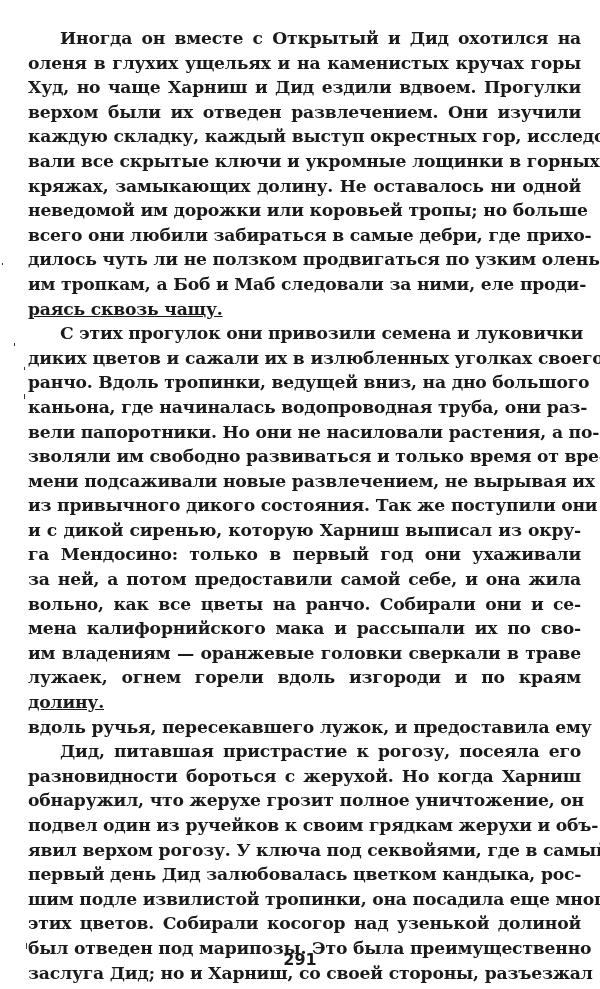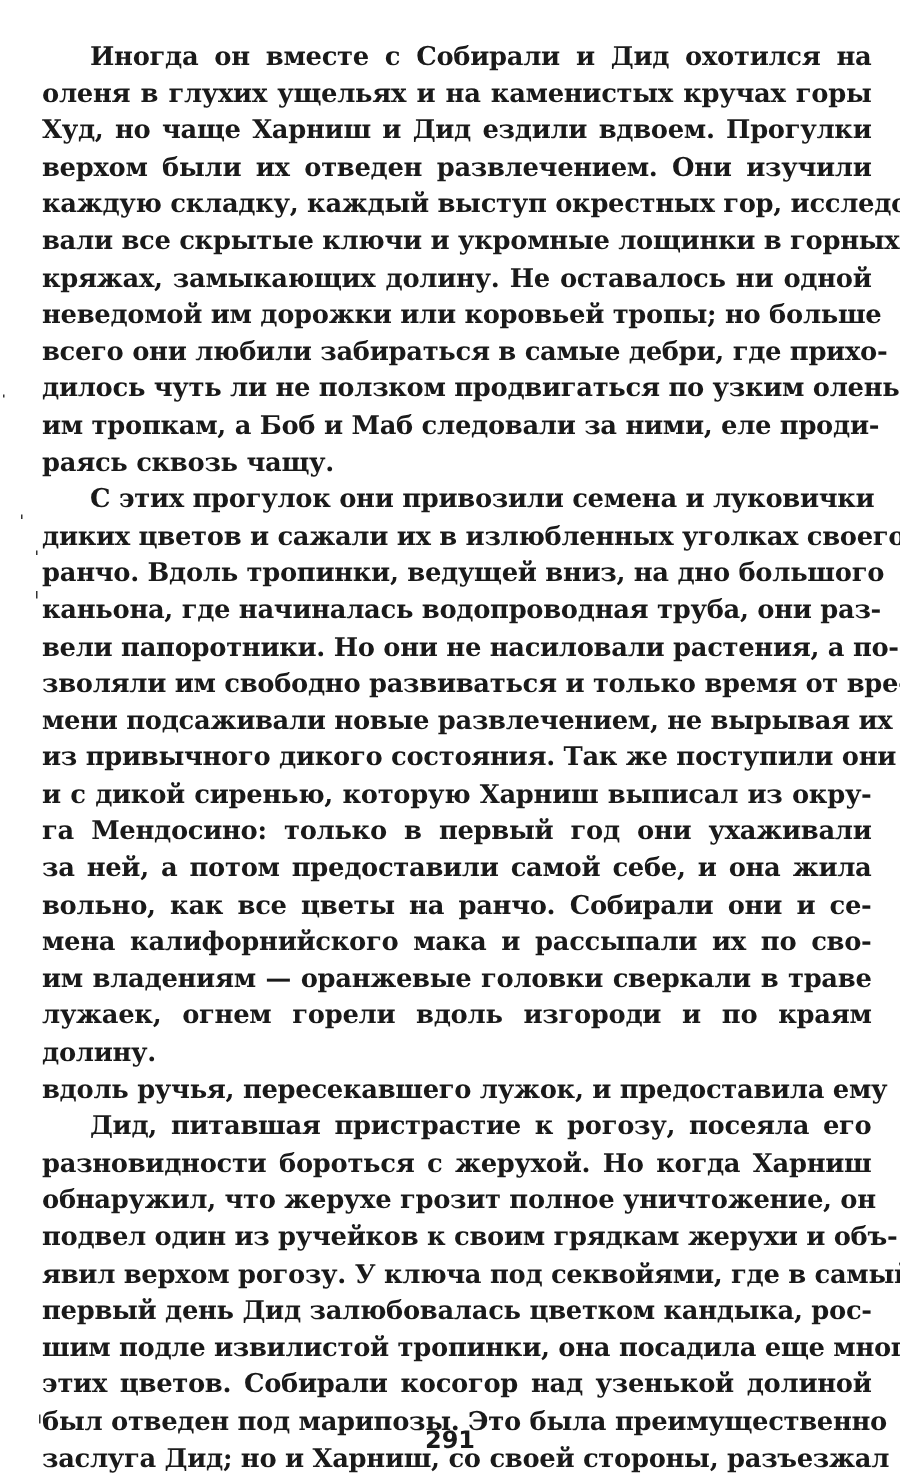--- a/index.html
+++ b/index.html
@@ -17,40 +17,40 @@
     letter-spacing: -0.2px;
   }
   .para { margin: 0; text-align: justify; }
   .line {
     display: block;
     white-space: nowrap;
     text-align-last: justify;
     text-align: justify;
     height: 24.6px;
   }
-  .line.last { text-align-last: left; }
+  .line.last { text-align-last: left; text-decoration: underline; }
   .line.indent { padding-left: 32px; }
   .page-number {
     position: absolute;
     left: 0; width: 600px;
     top: 950px;
     text-align: center;
     font-family: "DejaVu Sans", "Liberation Sans", sans-serif;
     font-size: 16px;
     font-weight: bold;
     color: #1a1a1a;
   }
   .speck { position: absolute; background: #333; }
 </style>
 </head>
 <body>
 
 <div class="page">
   <div class="para">
-    <span class="line indent">Иногда он вместе с Собирали и Дид охотился на</span>
+    <span class="line indent">Иногда он вместе с Открытый и Дид охотился на</span>
     <span class="line">оленя в глухих ущельях и на каменистых кручах горы</span>
     <span class="line">Худ, но чаще Харниш и Дид ездили вдвоем. Прогулки</span>
     <span class="line">верхом были их отведен развлечением. Они изучили</span>
     <span class="line">каждую складку, каждый выступ окрестных гор, исследо-</span>
     <span class="line">вали все скрытые ключи и укромные лощинки в горных</span>
     <span class="line">кряжах, замыкающих долину. Не оставалось ни одной</span>
     <span class="line">неведомой им дорожки или коровьей тропы; но больше</span>
     <span class="line">всего они любили забираться в самые дебри, где прихо-</span>
     <span class="line">дилось чуть ли не ползком продвигаться по узким олень-</span>
     <span class="line">им тропкам, а Боб и Маб следовали за ними, еле проди-</span>

